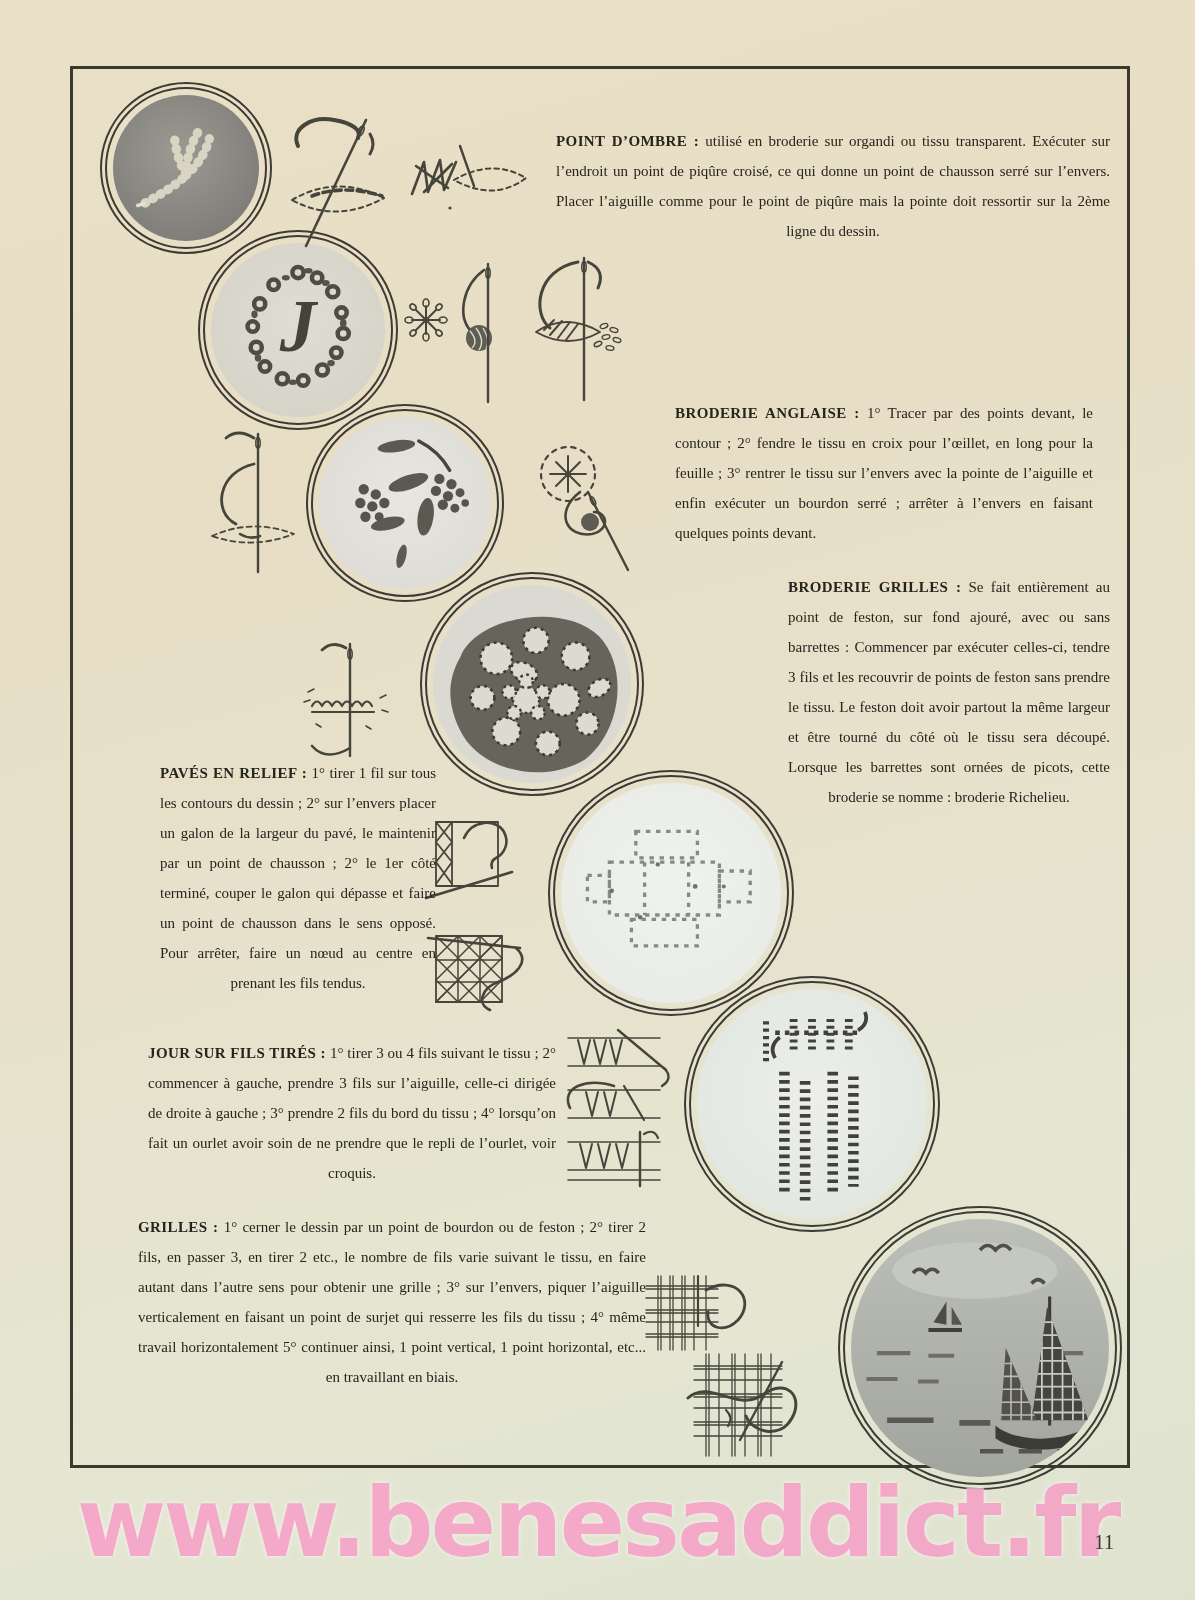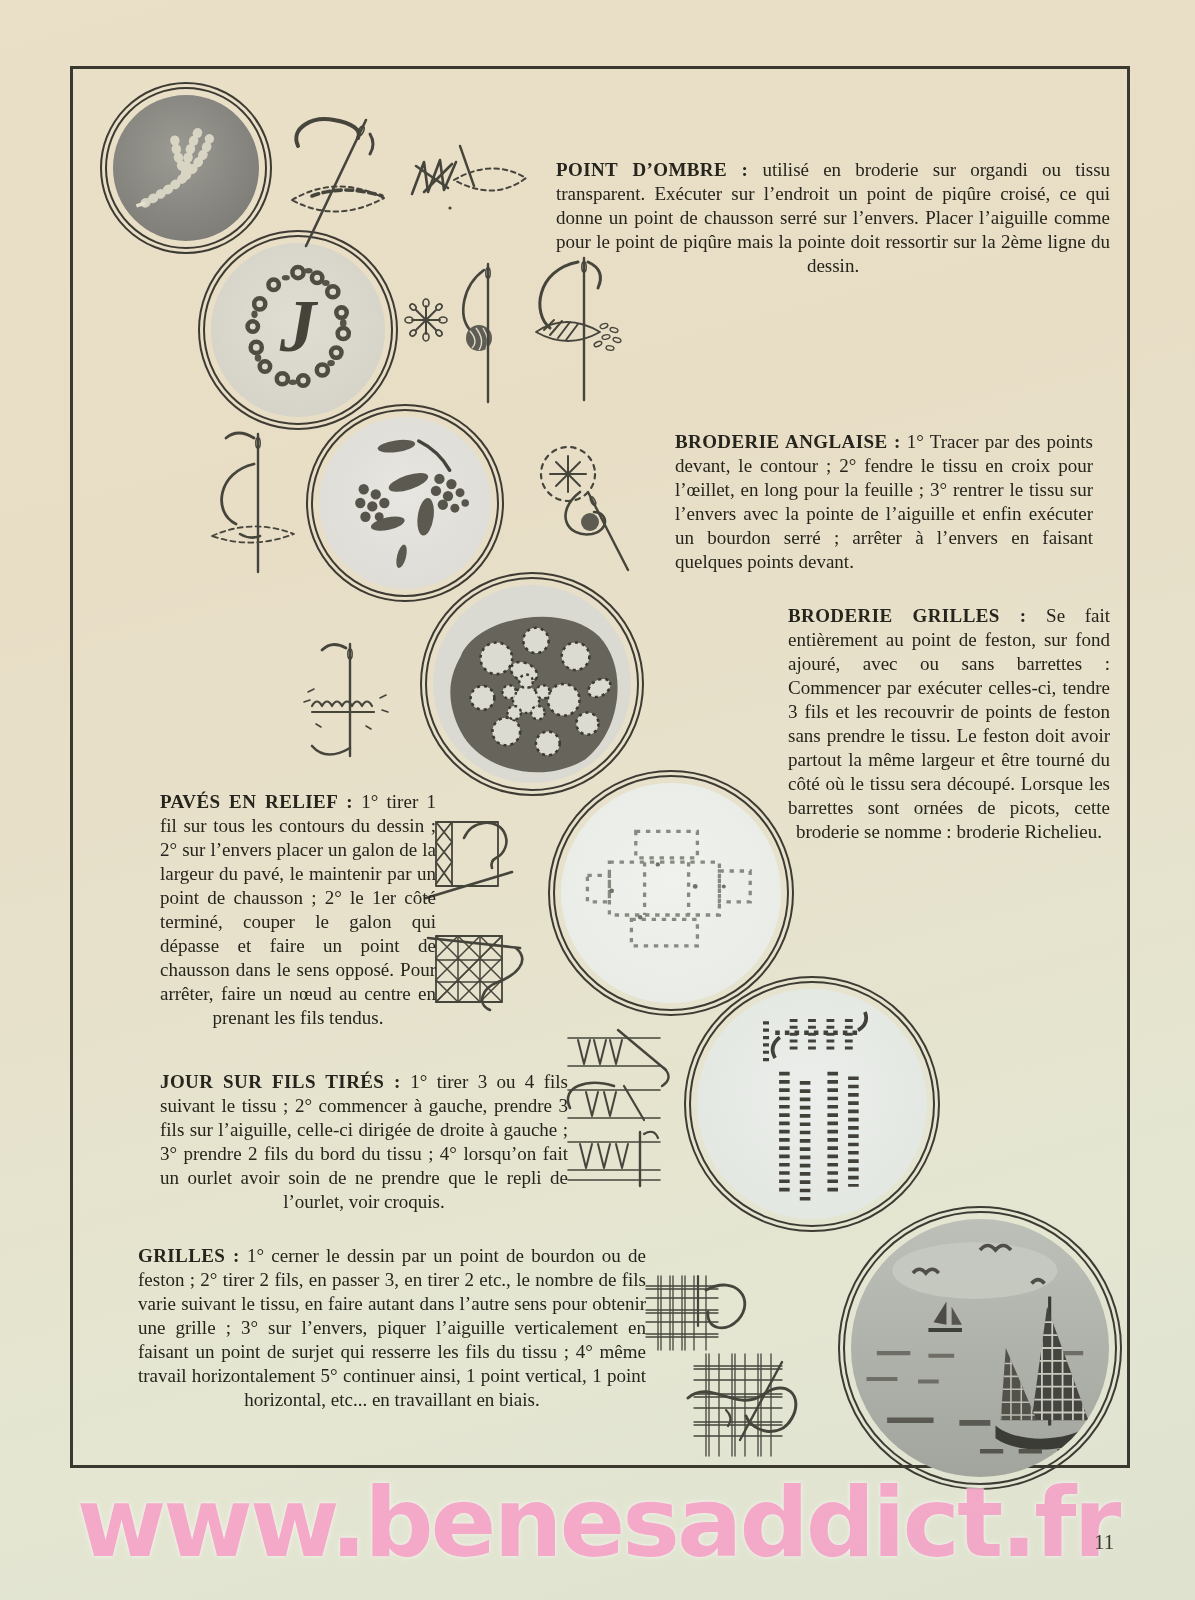--- a/index.html
+++ b/index.html
@@ -2,22 +2,22 @@
 <html><head>
 <meta charset="utf-8">
 <style>
   html,body{margin:0;padding:0;background:#cfc9b4;}
   .page{position:relative;width:1195px;height:1600px;overflow:hidden;
     background:linear-gradient(165deg,#eadfc7 0%,#e8ddc5 28%,#e7e1cb 52%,#e4e6d2 78%,#dee2cf 100%);
     font-family:"Liberation Serif","DejaVu Serif",serif;color:#2b2a22;}
   .frame{position:absolute;left:70px;top:66px;width:1054px;height:1396px;
     border:3px solid #3a382f;}
   
-  .sec{position:absolute;text-align:justify;font-size:19px;line-height:24px;
-    color:#26251d;margin-top:32px;}
+  .sec{position:absolute;text-align:justify;font-size:15px;line-height:30px;
+    color:#26251d;}
   .sec .ttl{font-weight:bold;letter-spacing:.4px;}
   .center-last{text-align-last:center;}
   .cut{float:left;width:96px;height:68px;margin-top:192px;}
   
   .circ{position:absolute;border-radius:50%;border:2px solid #3d3b33;}
   .circ::before{content:"";position:absolute;inset:3px;border:2px solid #3d3b33;border-radius:50%;}
   .ph{position:absolute;inset:11px;border-radius:50%;overflow:hidden;}
   .ph svg{display:block;width:100%;height:100%;} 
   .ph-c1{background:radial-gradient(circle at 45% 40%,#9b9a93,#81807a 68%,#74736d);}
   .ph-c2{background:radial-gradient(circle at 50% 45%,#e0ddd2,#d6d3c8 75%,#ccc9bd);}
@@ -443,21 +443,21 @@
     <span class="cut"></span>
     <b class="ttl">BRODERIE GRILLES :</b>
     <span>Se fait entièrement au point de feston, sur fond ajouré, avec ou sans barrettes : Commencer par exécuter celles-ci, tendre 3 fils et les recouvrir de points de feston sans prendre le tissu. Le feston doit avoir partout la même largeur et être tourné du côté où le tissu sera découpé. Lorsque les barrettes sont ornées de picots, cette broderie se nomme : broderie Richelieu.</span>
   </div>
 
   <div class="sec center-last" style="left:160px;top:758px;width:276px">
     <b class="ttl">PAVÉS EN RELIEF :</b>
     <span>1° tirer 1 fil sur tous les contours du dessin ; 2° sur l’envers placer un galon de la largeur du pavé, le maintenir par un point de chausson ; 2° le 1er côté terminé, couper le galon qui dépasse et faire un point de chausson dans le sens opposé. Pour arrêter, faire un nœud au centre en prenant les fils tendus.</span>
   </div>
 
-  <div class="sec center-last" style="left:160px;top:1038px;width:408px">
+  <div class="sec center-last" style="left:148px;top:1038px;width:408px">
     <b class="ttl">JOUR SUR FILS TIRÉS :</b>
     <span>1° tirer 3 ou 4 fils suivant le tissu ; 2° commencer à gauche, prendre 3 fils sur l’aiguille, celle-ci dirigée de droite à gauche ; 3° prendre 2 fils du bord du tissu ; 4° lorsqu’on fait un ourlet avoir soin de ne prendre que le repli de l’ourlet, voir croquis.</span>
   </div>
 
   <div class="sec center-last" style="left:138px;top:1212px;width:508px">
     <b class="ttl">GRILLES :</b>
     <span>1° cerner le dessin par un point de bourdon ou de feston ; 2° tirer 2 fils, en passer 3, en tirer 2 etc., le nombre de fils varie suivant le tissu, en faire autant dans l’autre sens pour obtenir une grille ; 3° sur l’envers, piquer l’aiguille verticalement en faisant un point de surjet qui resserre les fils du tissu ; 4° même travail horizontalement 5° continuer ainsi, 1 point vertical, 1 point horizontal, etc... en travaillant en biais.</span>
   </div>
 
   <div class="wm">www.benesaddict.fr</div>

